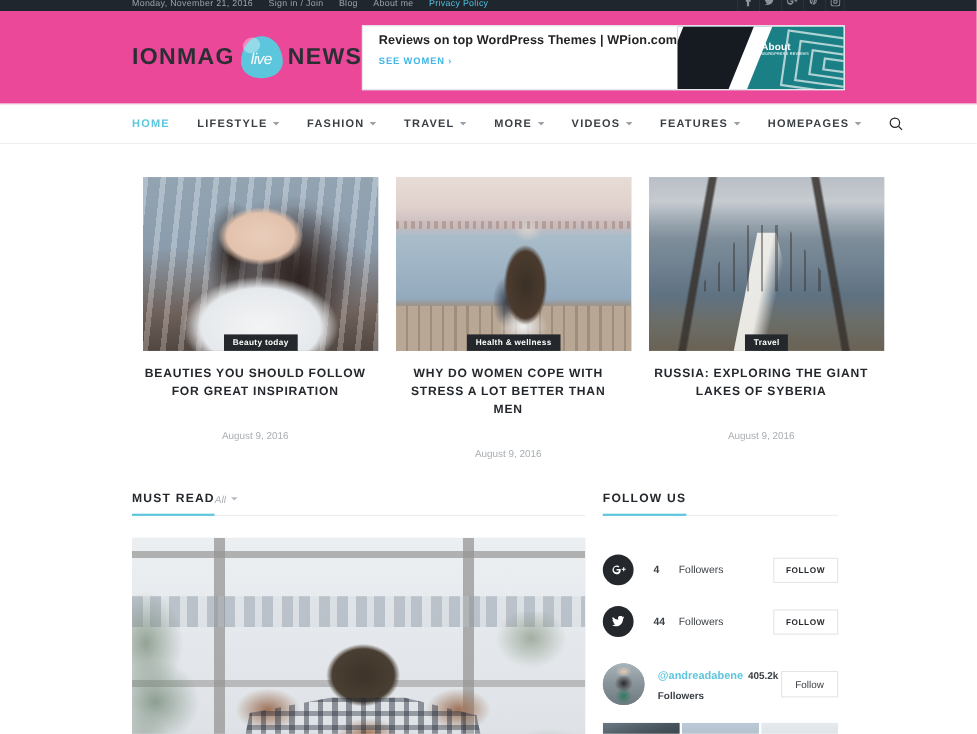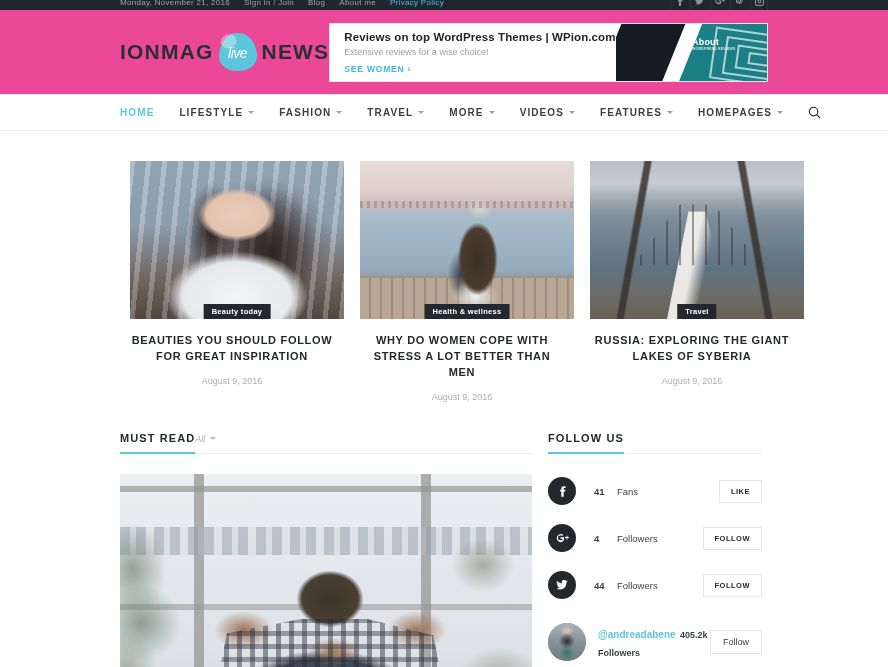--- a/index.html
+++ b/index.html
@@ -144,21 +144,21 @@
     background: #24282d; color: #fff;
     font-size: 7.5px; font-weight: bold; letter-spacing: .3px;
     padding: 3px 8px; white-space: nowrap; cursor: pointer;
   }
   .card-title {
     margin-top: 14px; text-align: center;
     font-size: 11px; font-weight: bold; color: #24282d;
     letter-spacing: .7px; line-height: 1.45; cursor: pointer;
   }
   .card-date {
-    margin-top: 11px; text-align: center;
+    margin-top: 26px; text-align: center;
     font-size: 9px; color: #a9aeb3;
   }
 
   
   .lower { display: flex; gap: 16px; padding: 30px 120px 0 120px; }
   .main-col { width: 412px; }
   .side-col { width: 214px; }
 
   .sec-head {
     display: flex; align-items: flex-end; 
@@ -279,21 +279,20 @@
       <span class="logo-badge">
         <span class="blob"></span>
         <span class="logo-script">live</span>
       </span>
       <span class="logo-word">NEWS</span>
     </div>
 
     <div class="banner">
       <div class="banner-txt">
         <div class="banner-h">Reviews on top WordPress Themes | WPion.com</div>
-        <div class="banner-sub">Extensive reviews for a wise choice!</div>
         <div class="banner-cta">
           <span>SEE WOMEN</span>
           <span>›</span>
         </div>
       </div>
       <div class="banner-art">
         <span class="wedge"></span>
         <span class="wedge2"></span>
         <span class="sp" style="left:96px;top:10px;width:110px;height:52px;transform:rotate(8deg);"></span>
         <span class="sp" style="left:108px;top:18px;width:88px;height:38px;transform:rotate(8deg);"></span>
@@ -457,30 +456,20 @@
             clip-path: polygon(22% 100%, 26% 20%, 44% 6%, 60% 6%, 76% 22%, 80% 100%);"></span>
       </div>
     </div>
 
     <div class="side-col">
       <div class="sec-head">
         <div class="sec-title">FOLLOW US</div>
       </div>
 
       <div class="follow-list">
-        <div class="follow-row">
-          <span class="soc-circle">
-            <svg width="7" height="11" viewBox="0 0 6 9">
-                <path d="M4 3V2c0-.4.1-.6.7-.6H5.7V0H4.2C2.6 0 2 .8 2 2.1V3H1v1.5h1V9h2V4.5h1.3L5.5 3H4z"></path>
-              </svg>
-          </span>
-          <span class="soc-count">41</span>
-          <span class="soc-label">Fans</span>
-          <button class="soc-btn">LIKE</button>
-        </div>
         <div class="follow-spacer"></div>
 
         <div class="follow-row">
           <span class="soc-circle">
             <svg width="13" height="10" viewBox="0 0 10 8">
                 <path d="M3.4 3.4v1.1h1.8c-.1.8-.8 1.3-1.8 1.3a2 2 0 110-4c.5 0 .9.2 1.3.5l.8-.8A3.2 3.2 0 103.4 7.3a2.9 2.9 0 003-3.1v-.8H3.4zM9 3.2V2.1h-.8v1.1H7.1v.8h1.1v1.1H9V4h1.1v-.8H9z"></path>
               </svg>
           </span>
           <span class="soc-count">4</span>
           <span class="soc-label">Followers</span>

